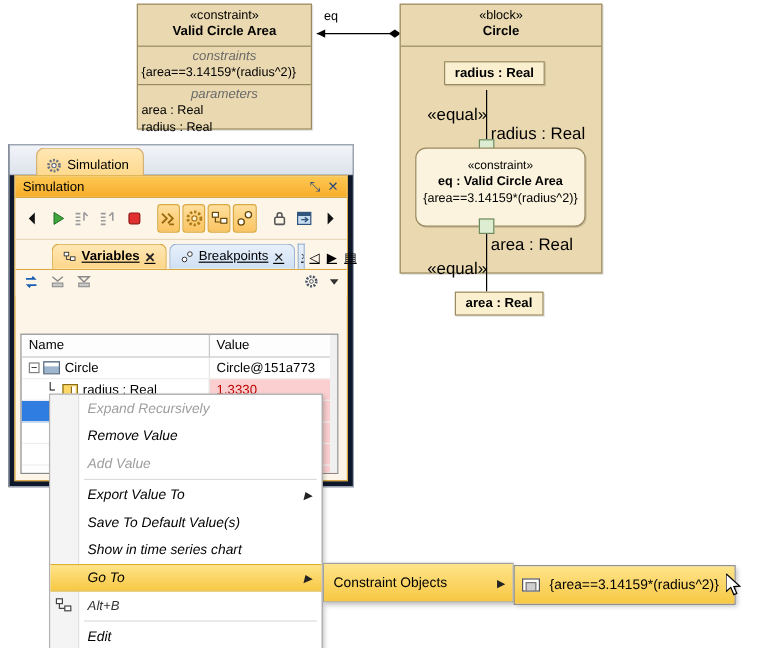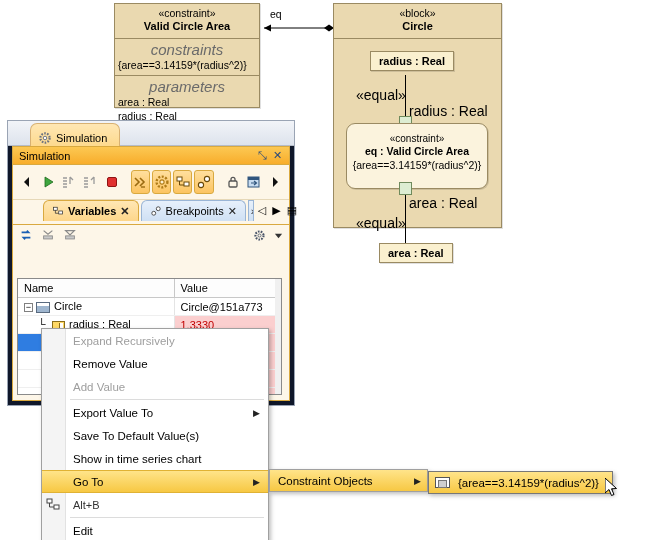--- a/index.html
+++ b/index.html
@@ -33,21 +33,21 @@
     padding:3px 0 4px 0; text-align:center; line-height:1.25;
     border-bottom:1px solid #9a8a62;
   }
   .cb-stereo { font-size:10.5px; }
   .cb-title  { font-size:11px; font-weight:bold; }
   .cb-compart {
     border-bottom:1px solid #9a8a62;
     padding:2px 3px 3px 3px;
   }
   .cb-compart:last-child { border-bottom:none; }
-  .cb-label { text-align:center; font-style:italic; color:#6a6a6a; font-size:15px; }
+  .cb-label { text-align:center; font-style:italic; color:#6a6a6a; font-size:11px; }
   .cb-line { font-size:10.5px; line-height:1.35; }
   
   #eq-assoc { position:absolute; left:262px; top:10px; width:72px; height:26px; }
   #eq-label { position:absolute; left:270px; top:8px; font-size:10.5px; }
 
   
   #circle-block {
     left:333px; top:3px; width:169px; height:225px;
     background:#ead9b0;
   }
@@ -123,23 +123,24 @@
     width:24px; height:24px; display:flex; align-items:center;
     justify-content:center; border:1px solid transparent; border-radius:3px;
   }
   .tb-btn.active {
     background:linear-gradient(#ffdf9e,#fcc461);
     border:1px solid #d9a93f;
   }
   .tb-sep { width:7px; }
   
   #view-tabs {
-    height:24px; display:flex; 
+    height:24px; display:flex; align-items:flex-end;
     padding-left:30px; position:relative;
     background:#fdf6e8;
+    text-decoration:underline;
   }
   .view-tab {
     height:21px; display:flex; align-items:center; gap:4px;
     padding:0 8px; font-size:11px;
     border:1px solid #cbb display; border-radius:6px 6px 0 0;
   }
   #tab-variables {
     background:linear-gradient(#ffe7b4,#fdd68a);
     border:1px solid #d9a93f; border-bottom:none; font-weight:bold;
   }
@@ -211,21 +212,21 @@
     background:#ffffff; border:1px solid #a0a0a0;
     box-shadow:2px 2px 4px rgba(0,0,0,0.25);
     font-size:11.5px;
   }
   #context-menu .gutter {
     position:absolute; left:0; top:0; bottom:0; width:24px;
     background:#f4f4f4; border-right:1px solid #e2e2e2;
   }
   .menu-item {
     position:relative; height:23px; display:flex; align-items:center;
-    padding-left:31px; padding-right:8px;
+    padding-left:31px; padding-right:8px;font-style:italic;
   }
   .menu-item.disabled { color:#9e9e9e; }
   .menu-item.highlight {
     background:linear-gradient(#ffe48a,#f7c843);
     border-top:1px solid #e0b234; border-bottom:1px solid #e0b234;
   }
   .menu-label { flex:1; }
   .menu-accel { color:#333; font-size:11px; }
   .menu-arrow { font-size:9px; color:#222; margin-left:6px; }
   .menu-sep { height:1px; background:#dcdcdc; margin:1px 4px 1px 28px; }
@@ -237,21 +238,21 @@
     position:absolute; left:269px; top:469px; width:159px;
     background:#fff; border:1px solid #a0a0a0;
     box-shadow:2px 2px 4px rgba(0,0,0,0.25); font-size:11.5px;
   }
   #submenu-constraints {
     position:absolute; left:428px; top:471px; width:185px;
     background:#fff; border:1px solid #777;
     box-shadow:2px 2px 4px rgba(0,0,0,0.25); font-size:11.5px;
   }
   .sub-item {
-    height:21px; display:flex; align-items:center; padding:0 6px 0 8px;
+    height:31px; display:flex; align-items:center; padding:0 6px 0 8px;
     background:linear-gradient(#ffe48a,#f7c843);
   }
   .sub-item .menu-label { flex:1; }
   #submenu-constraints .sub-item { padding-left:6px; gap:8px; }
   .constr-icon {
     width:15px; height:11px; border:1px solid #555; background:#fff;
     position:relative; flex:0 0 auto;
   }
   .constr-icon:after {
     content:""; position:absolute; left:2px; top:2px; width:7px; height:6px;

